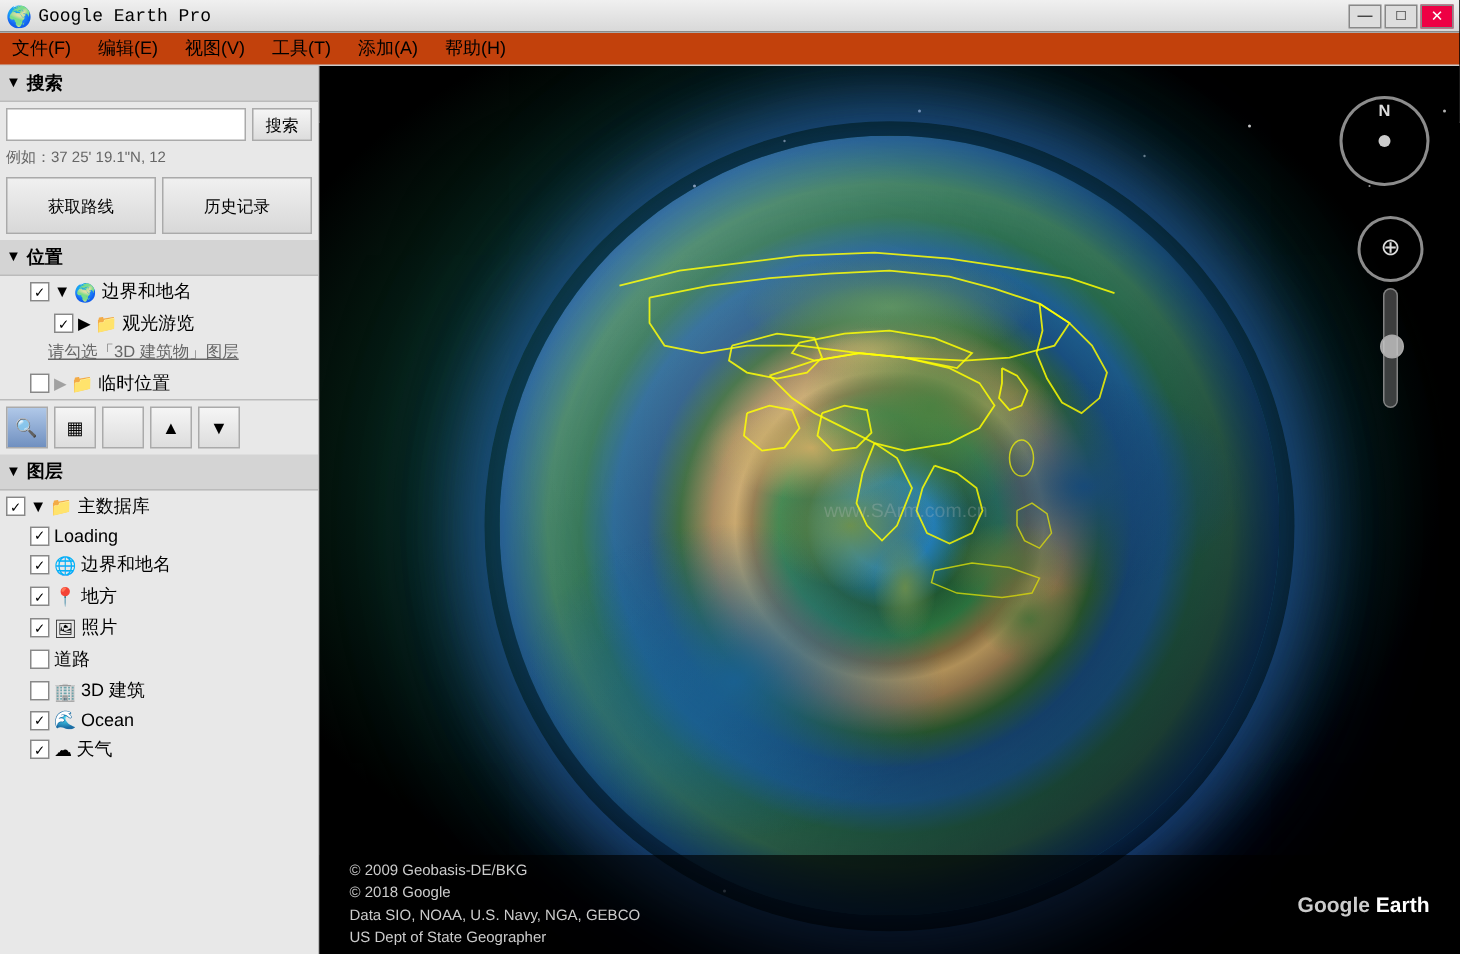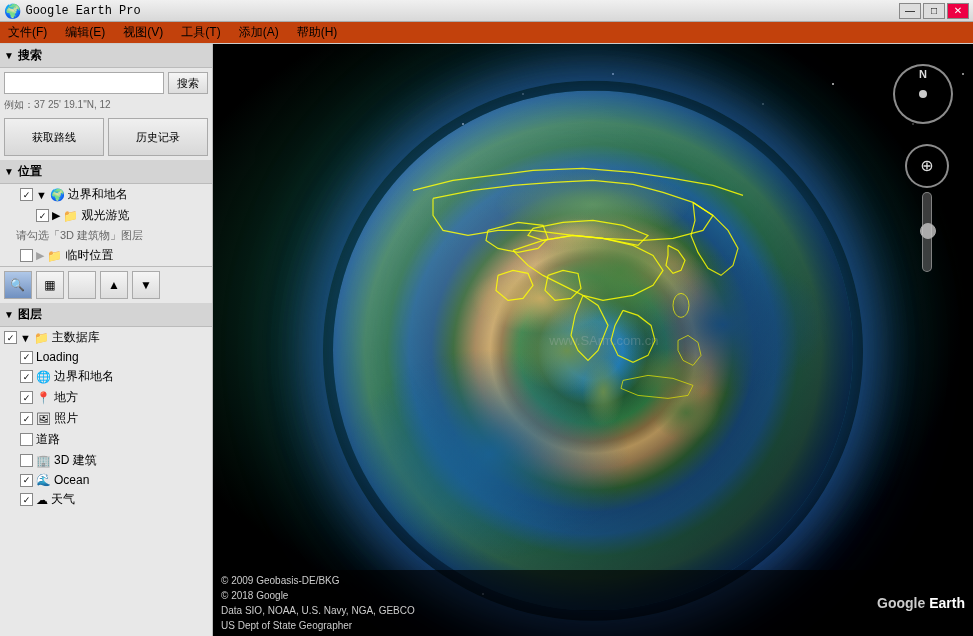--- a/index.html
+++ b/index.html
@@ -72,21 +72,21 @@
     
     .loc-section { border-bottom: 1px solid #bbb; }
     .tree-item {
       display: flex; align-items: center; padding: 2px 4px;
       cursor: pointer; white-space: nowrap; font-size: 12px;
     }
     .tree-indent { width: 16px; flex-shrink: 0; }
     .cb { width: 13px; height: 13px; border: 1px solid #888; background: #fff; margin-right: 3px; flex-shrink: 0; display: flex; align-items: center; justify-content: center; font-size: 9px; }
     .cb.checked::after { content: '✓'; color: #000; }
 
-    .sub-hint { padding: 2px 16px; font-size: 11px; color: #666; line-height: 1.4; }
+    .sub-hint { padding: 2px 32px; font-size: 11px; color: #666; line-height: 1.4; text-decoration: underline; }
 
     
     .nav-row { display: flex; align-items: center; padding: 4px; gap: 4px; }
     .nav-sq { width: 28px; height: 28px; border: 1px solid #aaa; background: linear-gradient(to bottom, #f5f5f5, #ddd); display: flex; align-items: center; justify-content: center; cursor: pointer; font-size: 12px; }
     .nav-sq.search-icon-btn { background: linear-gradient(to bottom, #b0c8e8, #7090c0); }
 
     
     #map-area {
       flex: 1; position: relative; overflow: hidden; background: #000;
     }
@@ -218,21 +218,21 @@
     .watermark {
       position: absolute; top: 50%; left: 50%; transform: translate(-40%, -50%);
       color: rgba(200,200,200,0.25); font-size: 13px; white-space: nowrap;
       pointer-events: none;
     }
 
     
     .bottom-info {
       position: absolute; bottom: 0; left: 0; right: 0;
       background: rgba(0,0,0,0.65); color: #ccc; font-size: 10px;
-      padding: 3px 8px; display: flex; justify-content: space-between; align-items: center;
+      padding: 3px 20px; display: flex; justify-content: space-between; align-items: center;
     }
     .bottom-info .credits { line-height: 1.5; }
     .ge-logo { color: #fff; font-size: 14px; font-weight: bold; }
     .ge-logo span { color: #4a90d9; margin-top: 36px; }
 
     
     #map-toolbar {
       position: absolute; top: 0; left: 0; right: 0; height: 38px;
       background: #d8d8d8; border-bottom: 1px solid #bbb;
       display: flex; align-items: center; padding: 2px 4px; gap: 2px;

